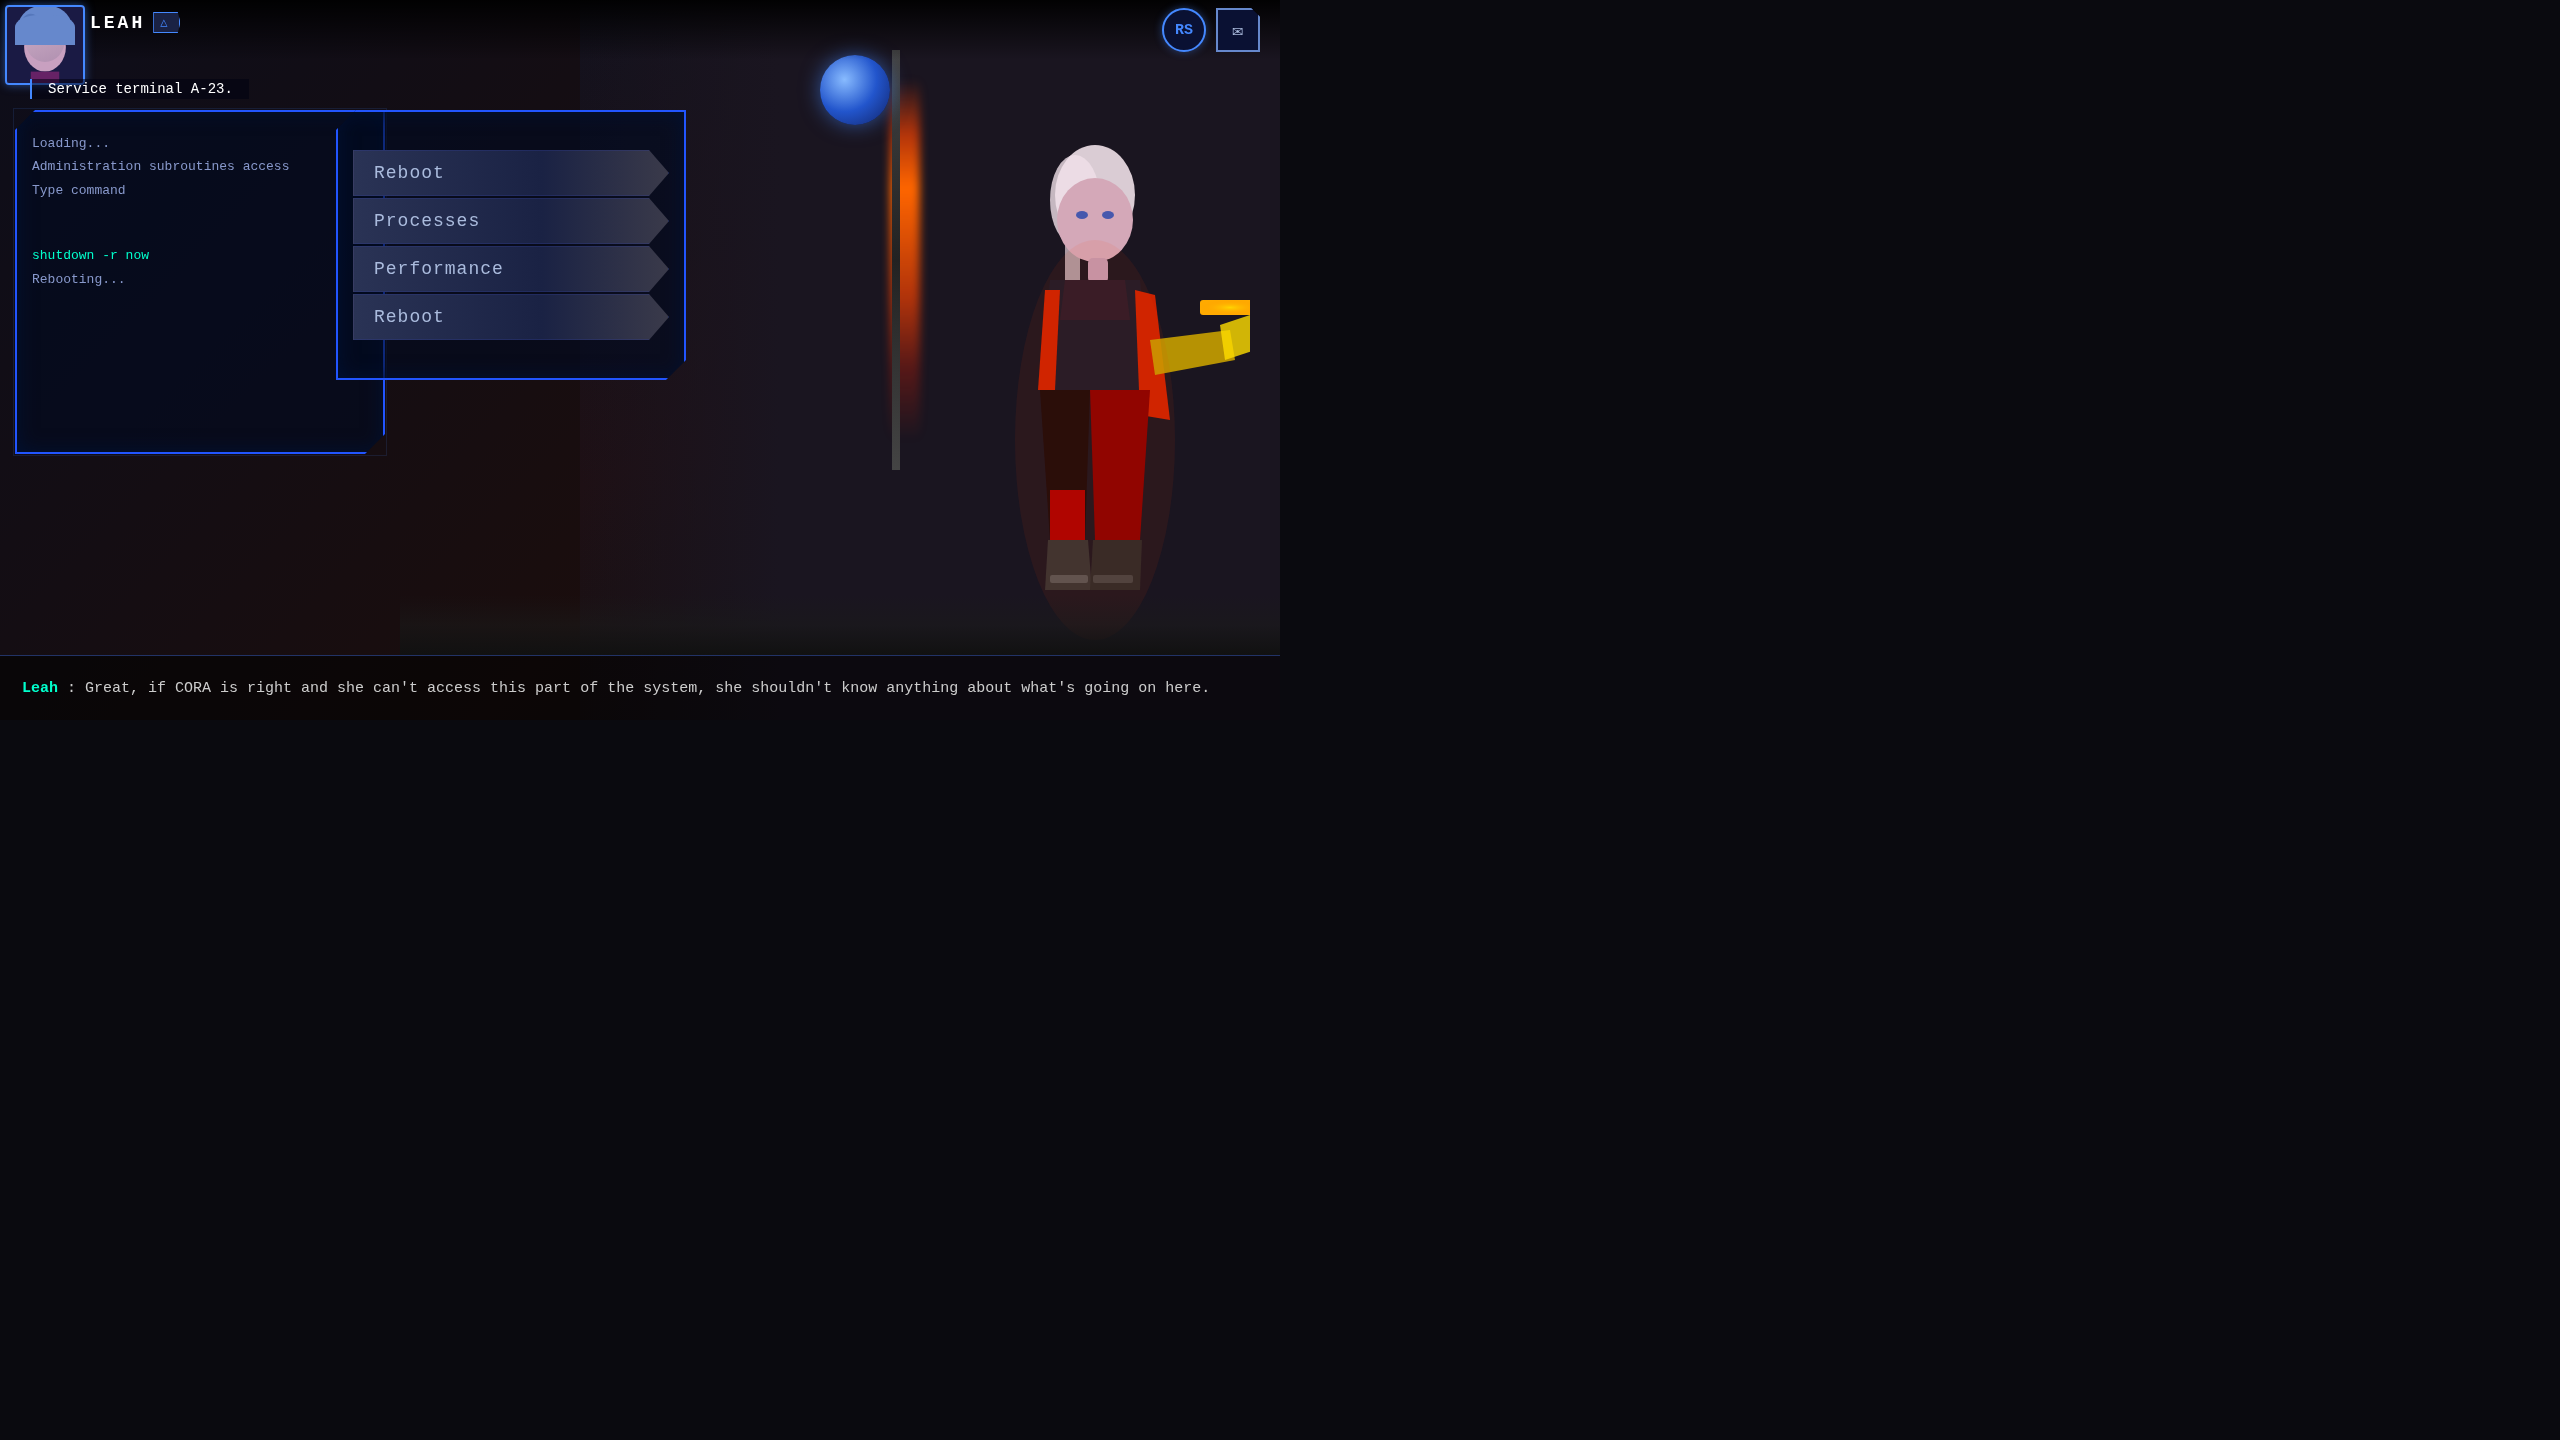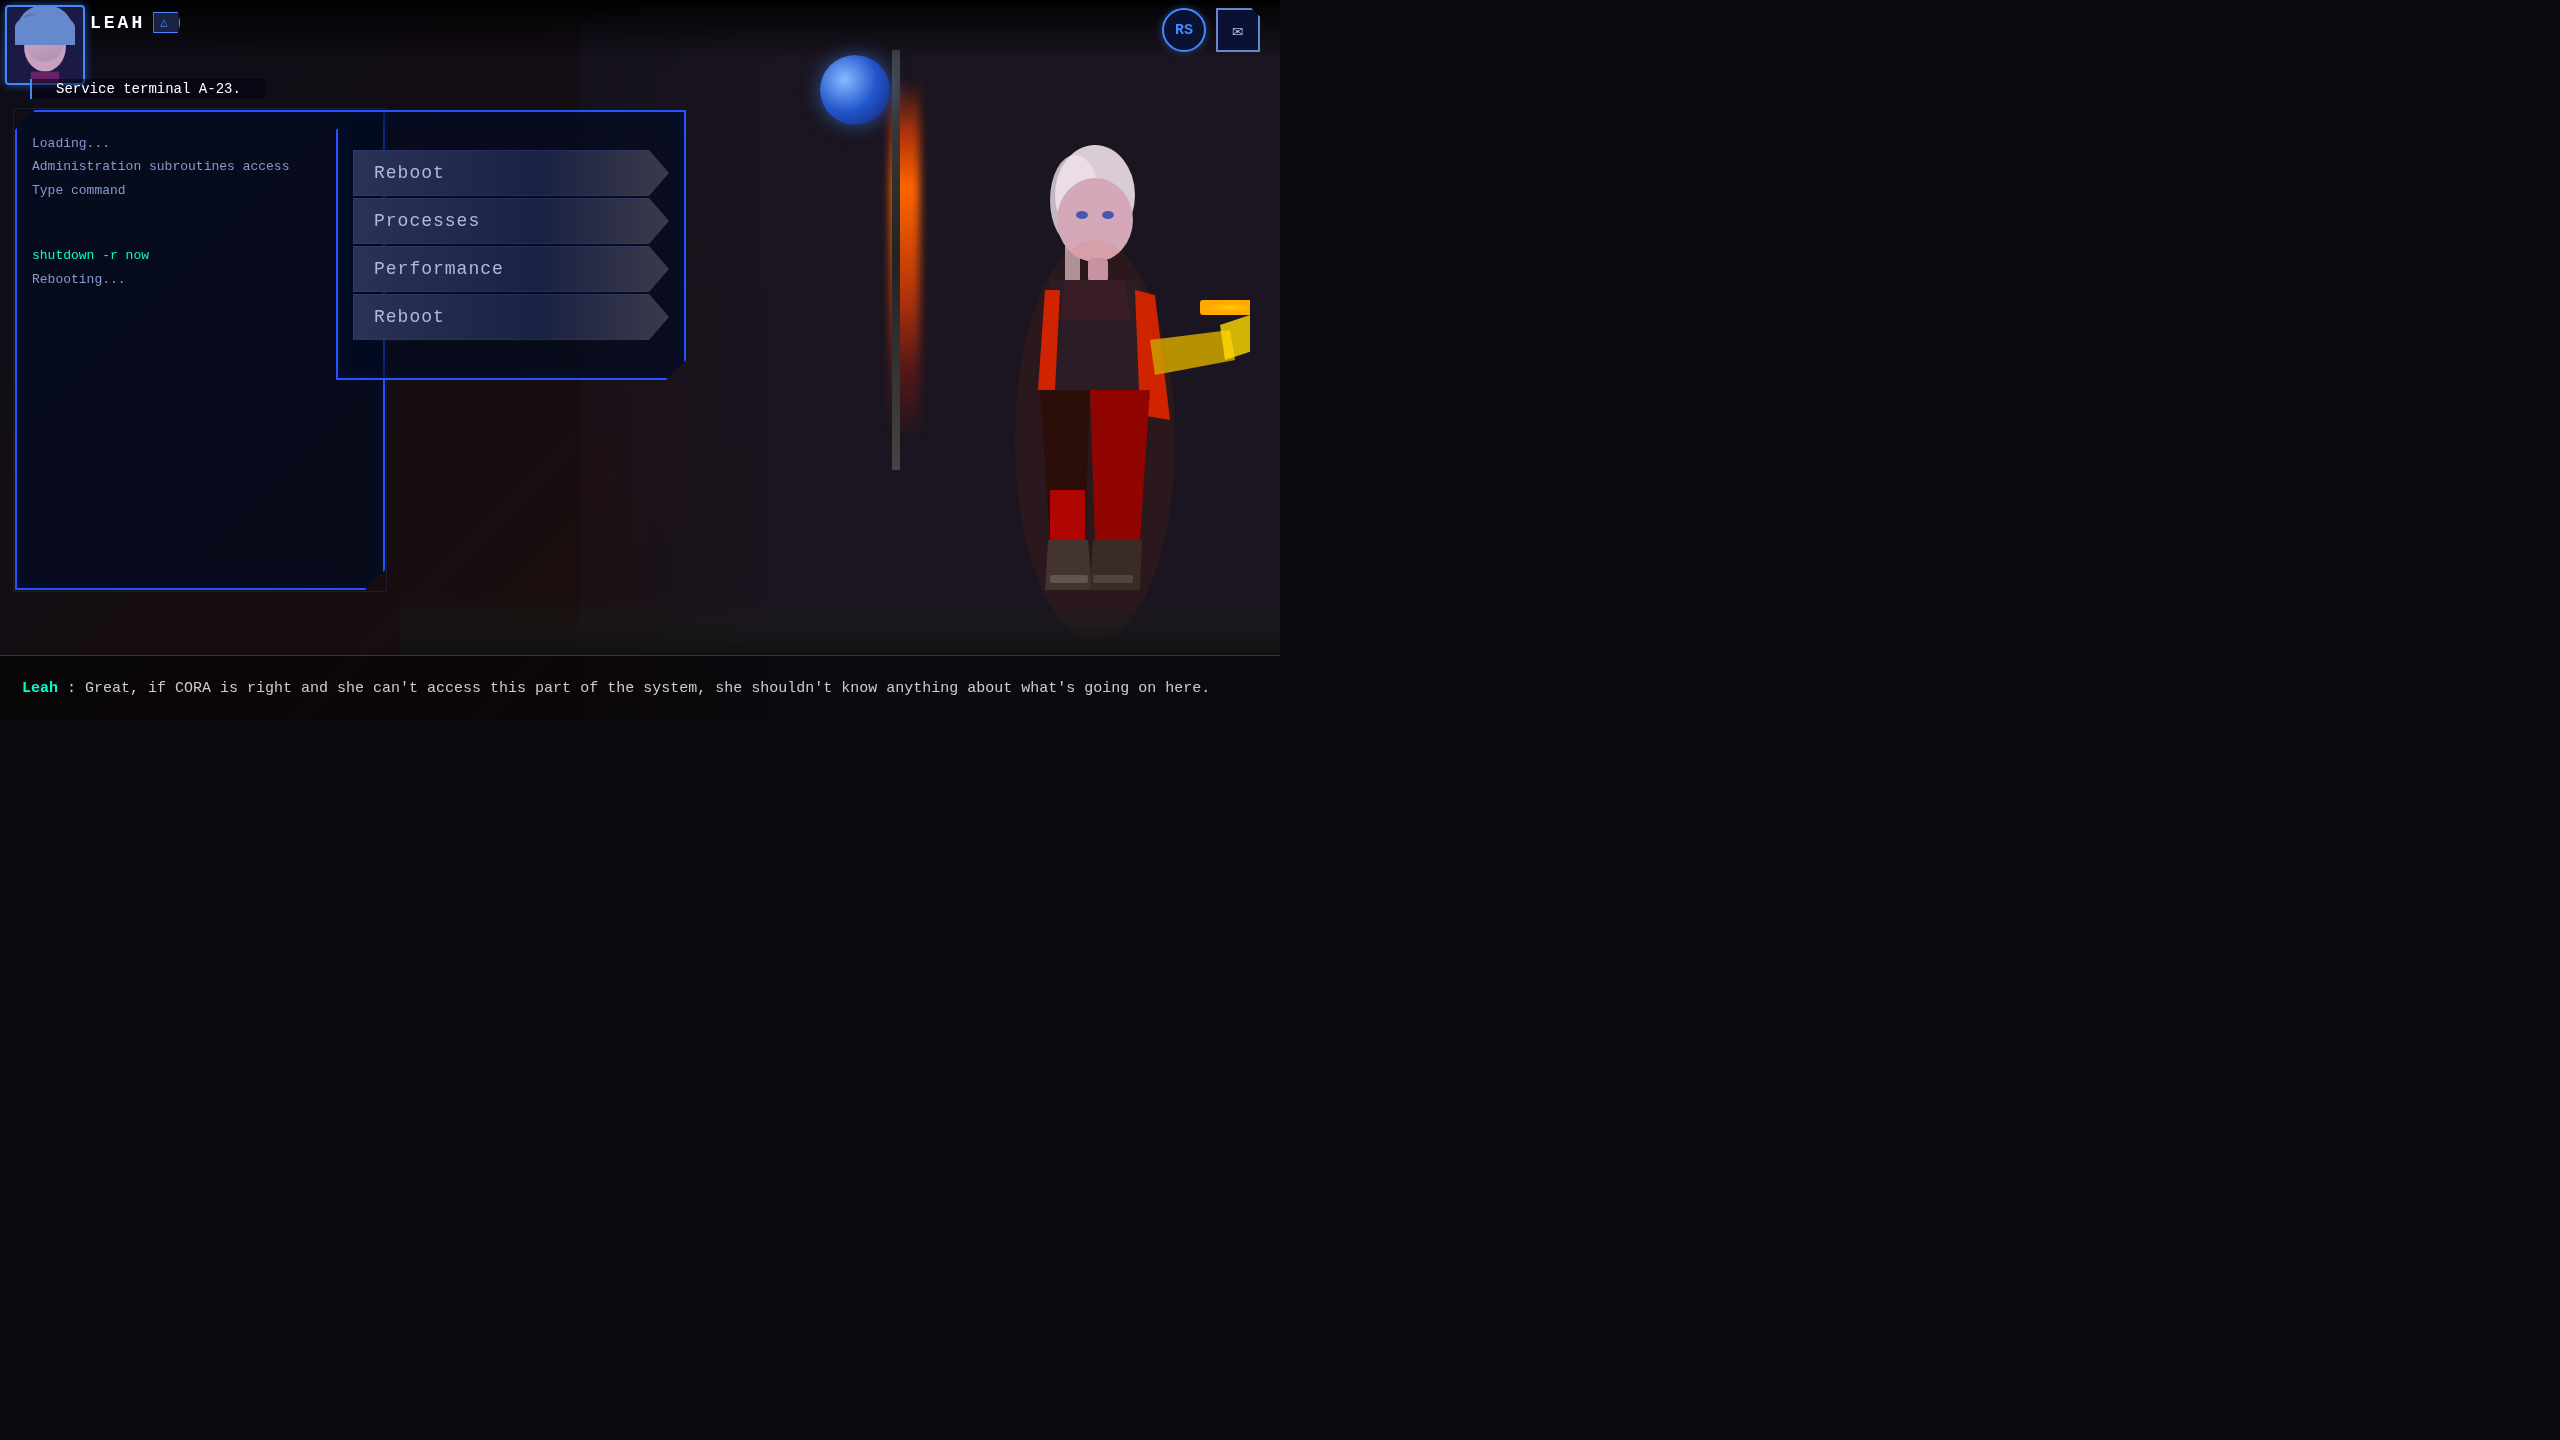--- a/index.html
+++ b/index.html
@@ -170,31 +170,31 @@
       top: 80px;
       left: 30px;
       z-index: 10;
     }
 
     .location-text {
       color: #ffffff;
       font-size: 14px;
       font-family: 'Courier New', monospace;
       background: #00001188;
-      padding: 2px 24px;
+      padding: 2px 16px;
       border-left: 2px solid #4488ff;
     }
 
     
     .terminal-window {
       position: absolute;
       top: 110px;
       left: 15px;
       width: 370px;
-      height: 480px;
+      height: 344px;
       z-index: 10;
     }
 
     .terminal-border {
       width: 100%;
       height: 100%;
       border: 2px solid #2255ff;
       background: #000a2299;
       position: relative;
       clip-path: polygon(

